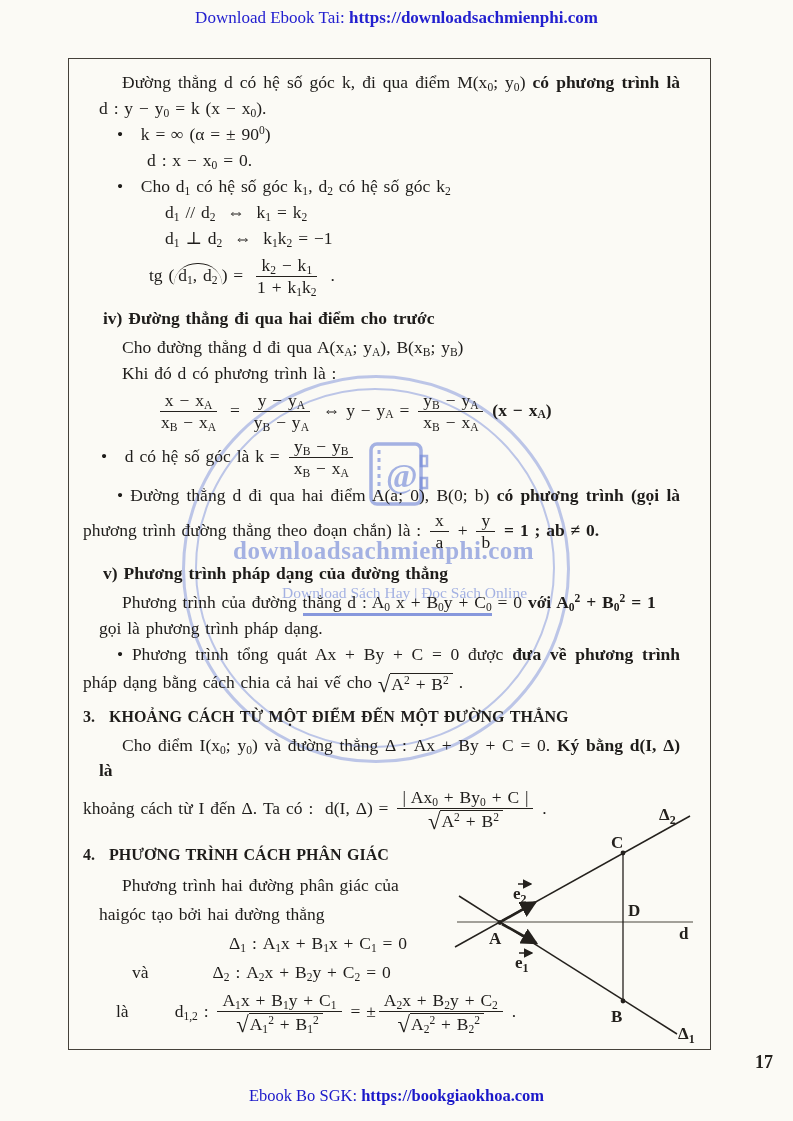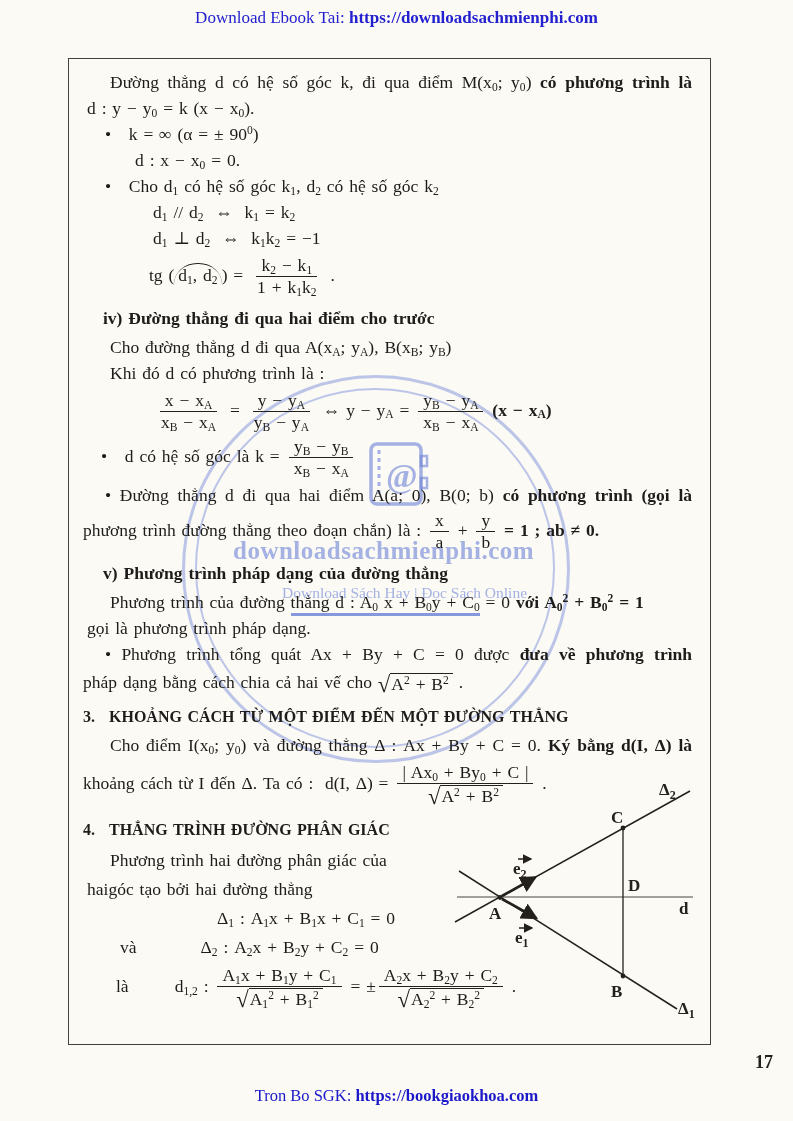--- a/index.html
+++ b/index.html
@@ -11,21 +11,21 @@
   .top-banner .url{font-weight:bold;}
   .bottom-banner{position:absolute;top:1086px;left:0;width:100%;text-align:center;font-size:16.5px;color:#1b18c9;}
   .bottom-banner .url{font-weight:bold;}
   .page-num{position:absolute;top:1052px;right:20px;font-weight:bold;font-size:18px;color:#24211d;}
 
   
   .box{position:absolute;left:68px;top:58px;width:643px;min-height:987px;border:1.6px solid #45413a;
        box-sizing:border-box;padding:10px 14px 8px;}
 
   
-  .line{line-height:25px;margin:1px 4px;font-size:17.5px;white-space:pre-wrap;word-spacing:1.5px;}
+  .line{line-height:25px;margin:1px 16px;font-size:17.5px;white-space:pre-wrap;word-spacing:1.5px;}
   .b{font-weight:bold;}
   sub{font-size:0.66em;vertical-align:-0.22em;line-height:0;}
   sup{font-size:0.66em;vertical-align:0.55em;line-height:0;}
   .ti{text-indent:23px;}
   .just{text-align:justify;text-align-last:justify;white-space:normal;}
   .bullet{padding-left:18px;}
   .ind2{padding-left:48px;}
   .ind3{padding-left:66px;}
   .f12{padding-left:70px;}
   .ind27{padding-left:130px;line-height:28px;}
@@ -110,21 +110,21 @@
         <div class="line"><span>gọi là phương trình pháp dạng.</span></div>
         <div class="line bullet just"><span>•  Phương trình tổng quát Ax + By + C = 0 được </span><span class="b">đưa về phương trình</span></div>
         <div class="line fline-sm"><span>pháp dạng bằng cách chia cả hai vế cho </span><span class="sqrt"><span class="rad">√</span><span class="bod"><span>A</span><sup>2</sup><span> + B</span><sup>2</sup></span></span><span> .</span></div>
         <div class="line hnum"><span class="b">3.</span><span class="gap2"></span><span class="b">KHOẢNG CÁCH TỪ MỘT ĐIỂM ĐẾN MỘT ĐƯỜNG THẲNG</span></div>
         <div class="line ti just"><span>Cho điểm I(x</span><sub>0</sub><span>; y</span><sub>0</sub><span>) và đường thẳng Δ : Ax + By + C = 0. </span><span class="b">Ký bằng d(I, Δ) là</span></div>
         <div class="line fline"><span>khoảng cách từ I đến Δ. Ta có :  d(I, Δ) = </span><span class="frac"><span class="num"><span>| Ax</span><sub>0</sub><span> + By</span><sub>0</sub><span> + C |</span></span><span class="den"><span class="sqrt"><span class="rad">√</span><span class="bod"><span>A</span><sup>2</sup><span> + B</span><sup>2</sup></span></span></span></span><span> .</span></div>
       </div>
 
     <div class="sec4">
       <div id="flow-sec4">
-          <div class="line hnum"><span class="b">4.</span><span class="gap2"></span><span class="b">THẲNG TRÌNH ĐƯỜNG PHÂN GIÁC</span></div>
+          <div class="line hnum"><span class="b">4.</span><span class="gap2"></span><span class="b">PHƯƠNG TRÌNH CÁCH PHÂN GIÁC</span></div>
           <div class="line ti narrow"><span>Phương trình hai đường phân giác của</span></div>
           <div class="line narrow"><span>haigóc tạo bởi hai đường thẳng</span></div>
           <div class="line ind27"><span>Δ</span><sub>1</sub><span> : A</span><sub>1</sub><span>x + B</span><sub>1</sub><span>x + C</span><sub>1</sub><span> = 0</span></div>
           <div class="line ind28"><span>và</span><span class="gap"></span><span>Δ</span><sub>2</sub><span> : A</span><sub>2</sub><span>x + B</span><sub>2</sub><span>y + C</span><sub>2</sub><span> = 0</span></div>
           <div class="line ind28 fline"><span>là</span><span class="gap3"></span><span>d</span><sub>1,2</sub><span> : </span><span class="frac"><span class="num"><span>A</span><sub>1</sub><span>x + B</span><sub>1</sub><span>y + C</span><sub>1</sub></span><span class="den"><span class="sqrt"><span class="rad">√</span><span class="bod"><span>A</span><sub>1</sub><sup>2</sup><span> + B</span><sub>1</sub><sup>2</sup></span></span></span></span><span> = ±</span><span class="frac"><span class="num"><span>A</span><sub>2</sub><span>x + B</span><sub>2</sub><span>y + C</span><sub>2</sub></span><span class="den"><span class="sqrt"><span class="rad">√</span><span class="bod"><span>A</span><sub>2</sub><sup>2</sup><span> + B</span><sub>2</sub><sup>2</sup></span></span></span></span><span> .</span></div>
         </div>
 
       <svg class="diagram" viewBox="0 0 255 250">
         <defs>
           <marker id="arr" viewBox="0 0 10 10" refX="8.5" refY="5" markerWidth="6.5" markerHeight="6.5" orient="auto-start-reverse">
@@ -158,15 +158,15 @@
         <text x="234" y="143">d</text>
         <text x="70" y="172"><tspan>e</tspan><tspan class="svgsub" dy="4">1</tspan></text>
         <text x="166" y="226">B</text>
         <text x="233" y="243"><tspan>Δ</tspan><tspan class="svgsub" dy="4">1</tspan></text>
       </svg>
     </div>
   </div>
 
   <div class="page-num">17</div>
 
-  <div class="bottom-banner"><span>Tron Bo SGK: </span><span class="url">https://bookgiaokhoa.com</span></div>
+  <div class="bottom-banner"><span>Ebook Bo SGK: </span><span class="url">https://bookgiaokhoa.com</span></div>
 
 </div>
 
 </body></html>

